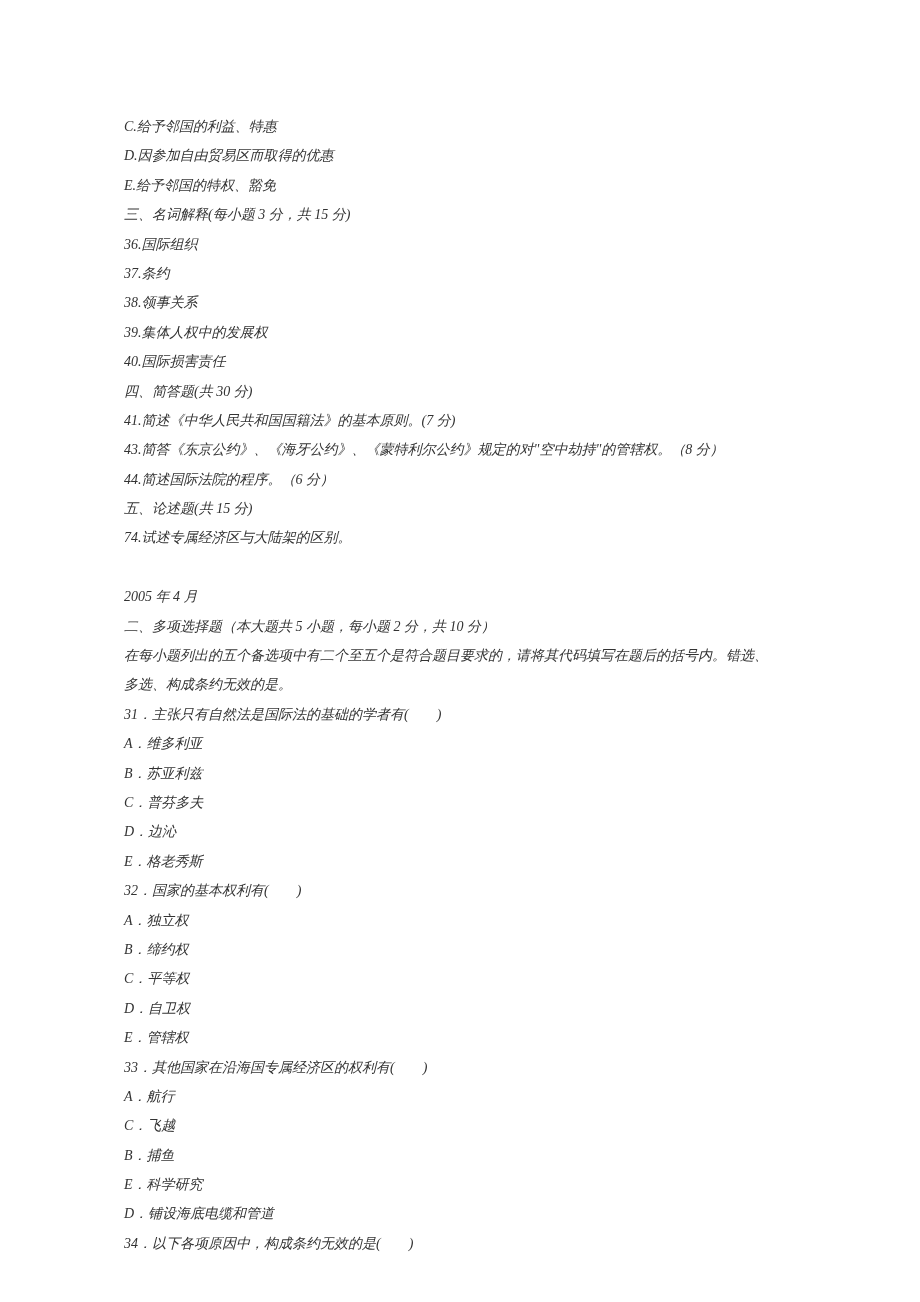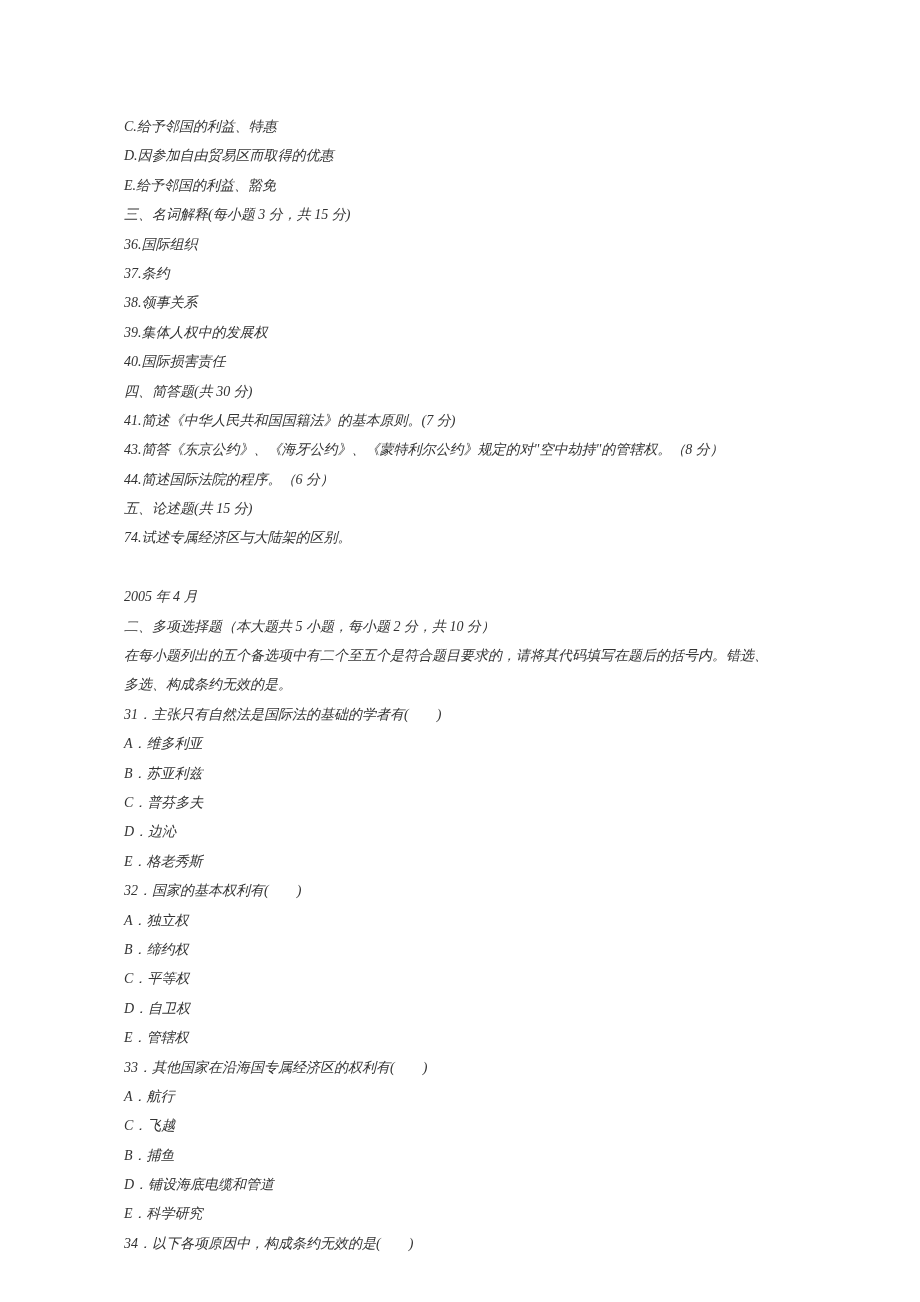--- a/index.html
+++ b/index.html
@@ -20,21 +20,21 @@
     }
     .date-title {
     }
   </style>
 </head>
 <body>
 
 <div id="content">
     <div class="line">C.给予邻国的利益、特惠</div>
     <div class="line">D.因参加自由贸易区而取得的优惠</div>
-    <div class="line">E.给予邻国的利益、豁免</div>
+    <div class="line">E.给予邻国的特权、豁免</div>
     <div class="line">三、名词解释(每小题 3 分，共 15 分)</div>
     <div class="line">36.国际组织</div>
     <div class="line">37.条约</div>
     <div class="line">38.领事关系</div>
     <div class="line">39.集体人权中的发展权</div>
     <div class="line">40.国际损害责任</div>
     <div class="line">四、简答题(共 30 分)</div>
     <div class="line">41.简述《中华人民共和国国籍法》的基本原则。(7 分)</div>
     <div class="line">43.简答《东京公约》、《海牙公约》、《蒙特利尔公约》规定的对"空中劫持"的管辖权。（8 分）</div>
     <div class="line">44.简述国际法院的程序。（6 分）</div>
@@ -54,16 +54,16 @@
     <div class="line">32．国家的基本权利有(　　)</div>
     <div class="line">A．独立权</div>
     <div class="line">B．缔约权</div>
     <div class="line">C．平等权</div>
     <div class="line">D．自卫权</div>
     <div class="line">E．管辖权</div>
     <div class="line">33．其他国家在沿海国专属经济区的权利有(　　)</div>
     <div class="line">A．航行</div>
     <div class="line">C．飞越</div>
     <div class="line">B．捕鱼</div>
+    <div class="line">E．科学研究</div>
     <div class="line">D．铺设海底电缆和管道</div>
-    <div class="line">E．科学研究</div>
     <div class="line">34．以下各项原因中，构成条约无效的是(　　)</div>
   </div>
 
 </body></html>

